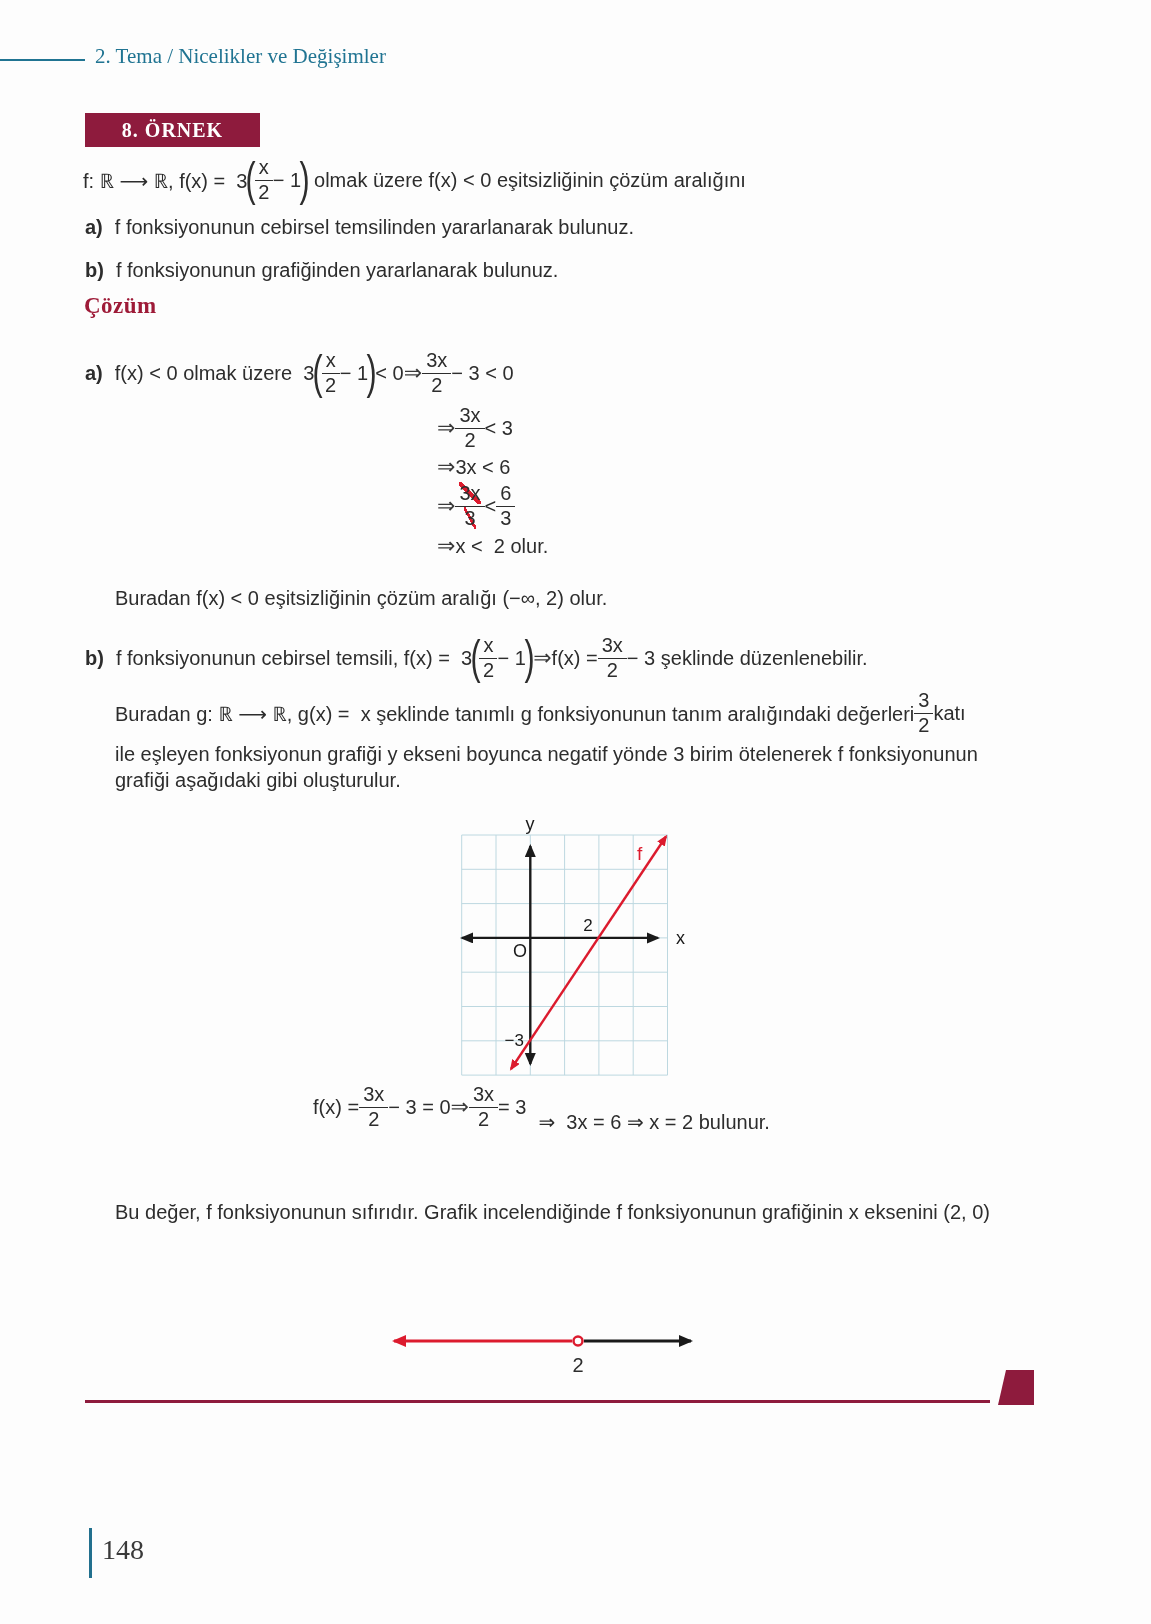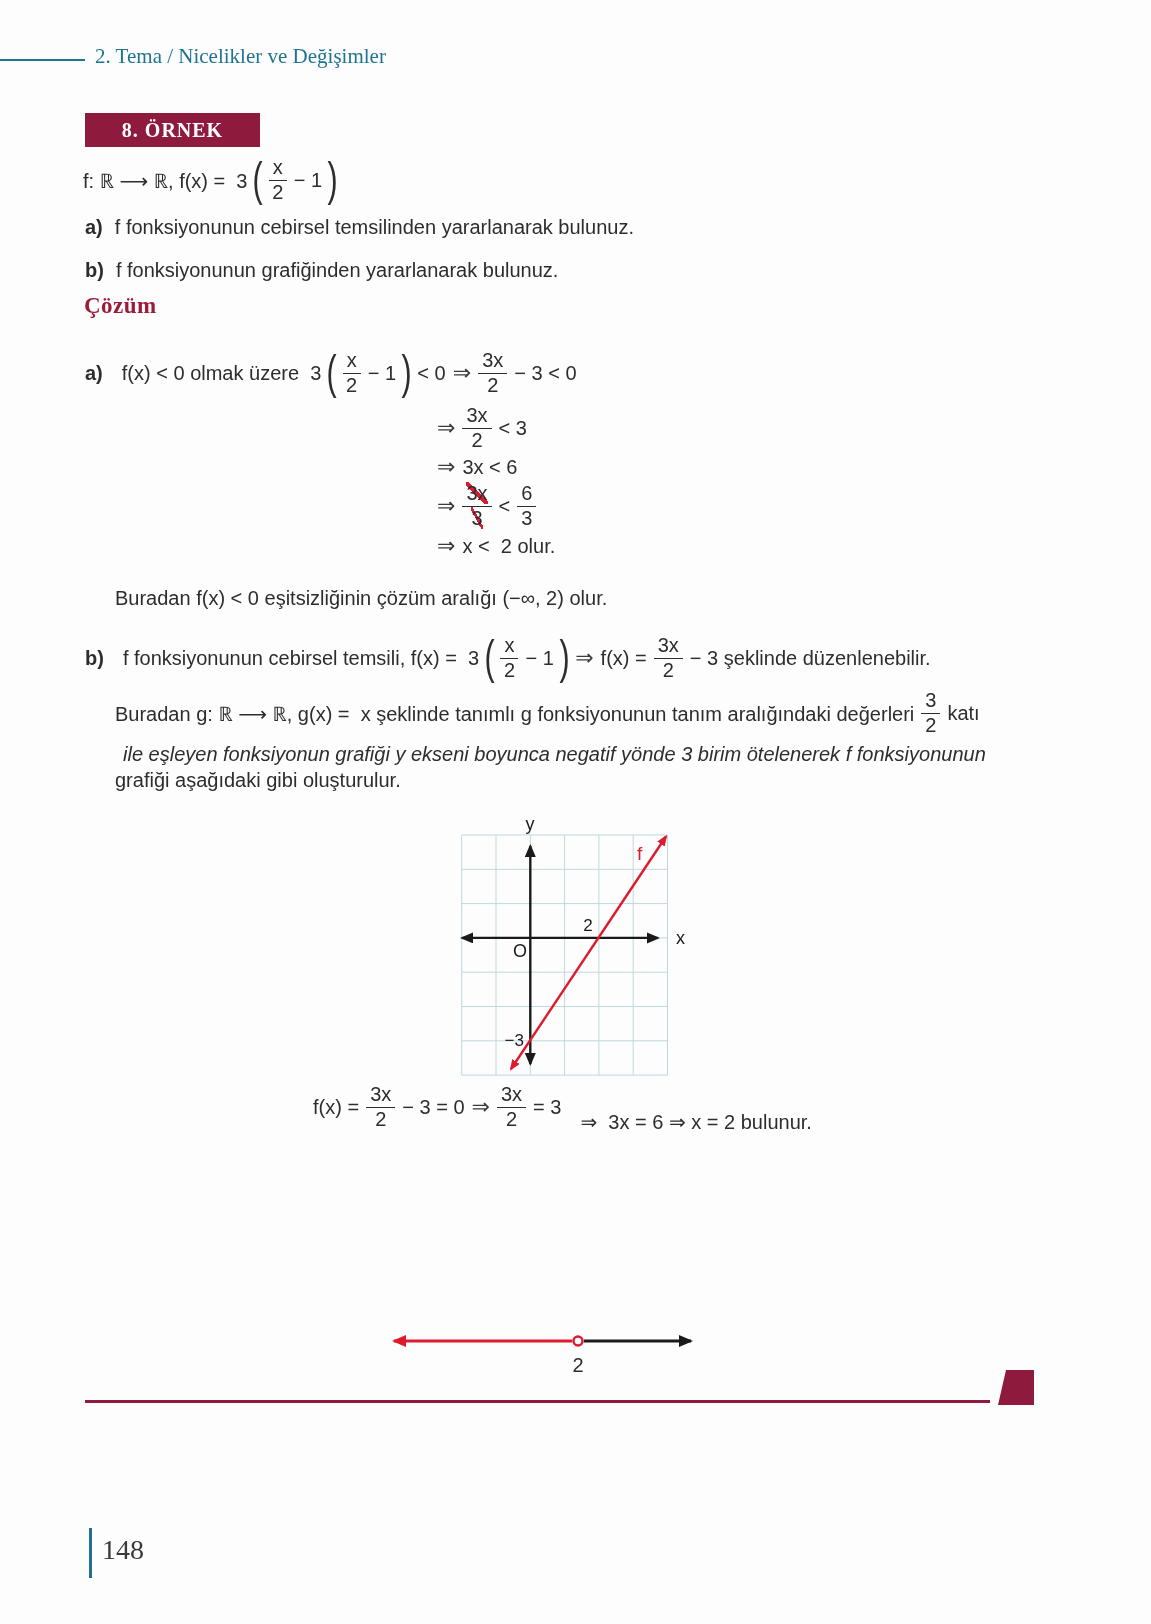--- a/index.html
+++ b/index.html
@@ -12,21 +12,21 @@
         font-size:21px;color:#207492;text-align:right;}
   .example-badge{position:absolute;left:85px;top:113px;width:175px;height:34px;background:#8e1b3d;
         display:flex;align-items:center;justify-content:center;
         font-family:"Liberation Serif",serif;font-weight:bold;font-size:20px;color:#ffffff;letter-spacing:1px;}
   
   .para{position:absolute;font-size:20px;line-height:29px;color:#2d2d2d;}
   .item-label{font-weight:bold;margin-right:12px;}
   .heading-solution{position:absolute;left:84px;top:293px;font-family:"Liberation Serif",serif;
         font-weight:bold;font-size:23px;color:#9e1b38;letter-spacing:0.5px;}
   
-  .mathline{position:absolute;display:flex;align-items:center;gap:7px;font-size:20px;color:#2d2d2d;white-space:pre;}
+  .mathline{position:absolute;display:flex;align-items:center;gap:0;font-size:20px;color:#2d2d2d;white-space:pre;}
   .frac{display:inline-flex;flex-direction:column;align-items:center;line-height:1.08;}
   .frac .num{padding:0 4px 1px 4px;border-bottom:1.8px solid #2d2d2d;}
   .frac .den{padding-top:1px;}
   .paren{font-size:46px;font-weight:300;display:inline-block;transform:scaleX(.66);
         line-height:.85;margin:0 -4px;}
   .imp{font-size:22px;color:#3a3a3a;}
   .rslash{background:linear-gradient(to top right,transparent 43%,#dc1b2e 43%,#dc1b2e 56%,transparent 56%);}
   .lowshift{position:relative;top:15px;margin-left:12px;}
   
   .footer-rule{position:absolute;left:85px;top:1400px;width:905px;height:3px;background:#8e1b3d;}
@@ -49,20 +49,21 @@
 
   <div class="mathline" style="left:83px;top:150px;height:60px;">
     <span>f: ℝ ⟶ ℝ, f(x) =  3</span>
     <span class="paren">(</span>
     <span class="frac">
       <span class="num">x</span>
       <span class="den">2</span>
     </span>
     <span>− 1</span>
     <span class="paren">)</span>
+    <span> olmak üzere f(x) &lt; 0 eşitsizliğinin çözüm aralığını</span>
   </div>
 
   <div class="para" style="left:85px;top:256px;">
     <span class="item-label">b)</span><span>f fonksiyonunun grafiğinden yararlanarak bulunuz.</span>
   </div>
 
   <div class="para" style="left:85px;top:213px;">
     <span class="item-label">a)</span><span>f fonksiyonunun cebirsel temsilinden yararlanarak bulunuz.</span>
   </div>
 
@@ -141,21 +142,21 @@
   </div>
 
   <div class="mathline" style="left:115px;top:688px;height:50px;">
     <span>Buradan g: ℝ ⟶ ℝ, g(x) =  x şeklinde tanımlı g fonksiyonunun tanım aralığındaki değerleri</span>
     <span class="frac">
       <span class="num">3</span>
       <span class="den">2</span>
     </span>
     <span>katı</span>
   </div>
-  <div class="para" style="left:123px;top:740px;font-style:italic;">ile eşleyen fonksiyonun grafiği y ekseni boyunca negatif yönde 3 birim ötelenerek f fonksiyonunun</div>
+  <div class="para" style="left:115px;top:740px;">ile eşleyen fonksiyonun grafiği y ekseni boyunca negatif yönde 3 birim ötelenerek f fonksiyonunun</div>
   <div class="para" style="left:115px;top:766px;">grafiği aşağıdaki gibi oluşturulur.</div>
 
   <svg class="abs" style="left:430px;top:790px;" width="270" height="295" viewBox="0 0 270 295">
     <defs>
       <marker id="mblk" markerUnits="userSpaceOnUse" markerWidth="14" markerHeight="12" refX="11" refY="5.5" orient="auto-start-reverse">
         <path d="M0,0 L13,5.5 L0,11 Z" fill="#1a1a1a"></path>
       </marker>
       <marker id="mred" markerUnits="userSpaceOnUse" markerWidth="12" markerHeight="11" refX="9" refY="4.5" orient="auto-start-reverse">
         <path d="M0,0 L11,4.5 L0,9 Z" fill="#dc1b2e"></path>
       </marker>
@@ -202,21 +203,21 @@
     <span class="imp">⇒</span>
     <span class="frac">
       <span class="num">3x</span>
       <span class="den">2</span>
     </span>
     <span>= 3</span>
     <span class="lowshift">⇒  3x = 6 ⇒ x = 2 bulunur.</span>
   </div>
 
   <div class="para" style="left:115px;top:1198px;">
-    <br>
+    <span>Bu değer, f fonksiyonunun sıfırıdır. Grafik incelendiğinde f fonksiyonunun grafiğinin x eksenini (2, 0)</span><br>
   </div>
 
 
   <svg class="abs" style="left:370px;top:1322px;" width="350" height="58" viewBox="0 0 350 58">
     <defs>
       <marker id="nlred" markerUnits="userSpaceOnUse" markerWidth="15" markerHeight="13" refX="12" refY="6" orient="auto-start-reverse">
         <path d="M0,0 L14,6 L0,12 Z" fill="#dc1b2e"></path>
       </marker>
       <marker id="nlblk" markerUnits="userSpaceOnUse" markerWidth="15" markerHeight="13" refX="12" refY="6" orient="auto-start-reverse">
         <path d="M0,0 L14,6 L0,12 Z" fill="#1a1a1a"></path>

